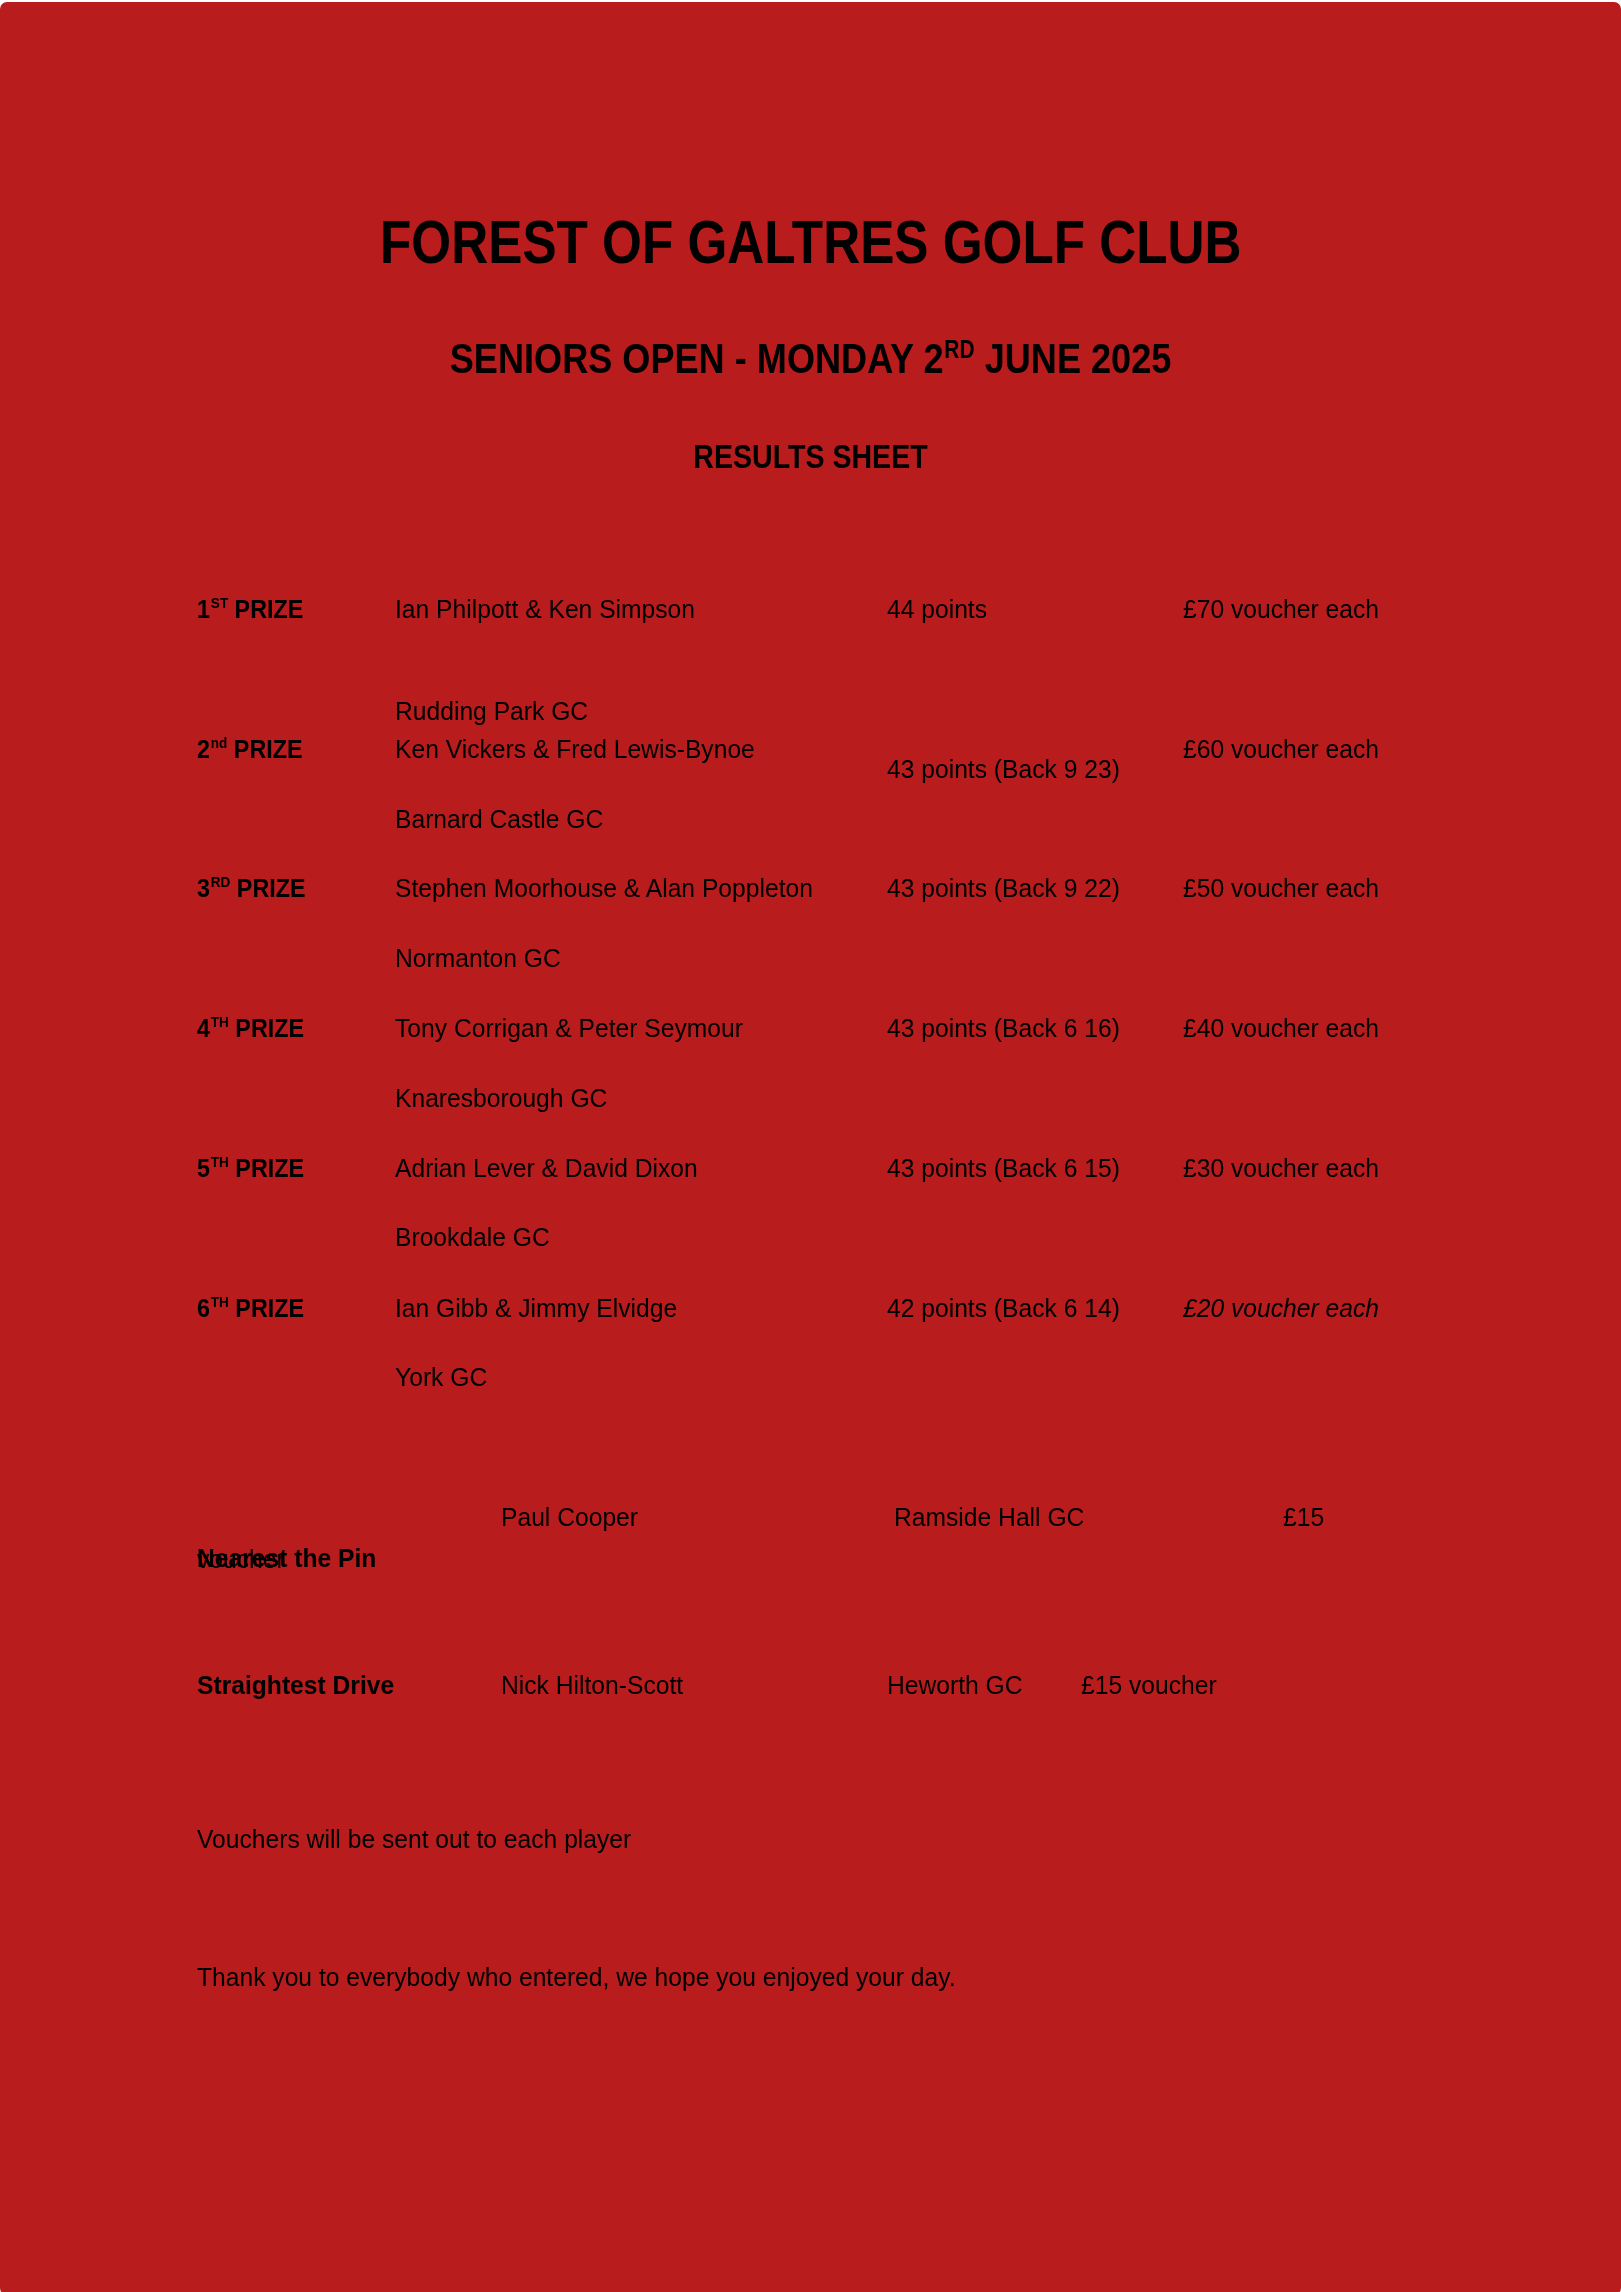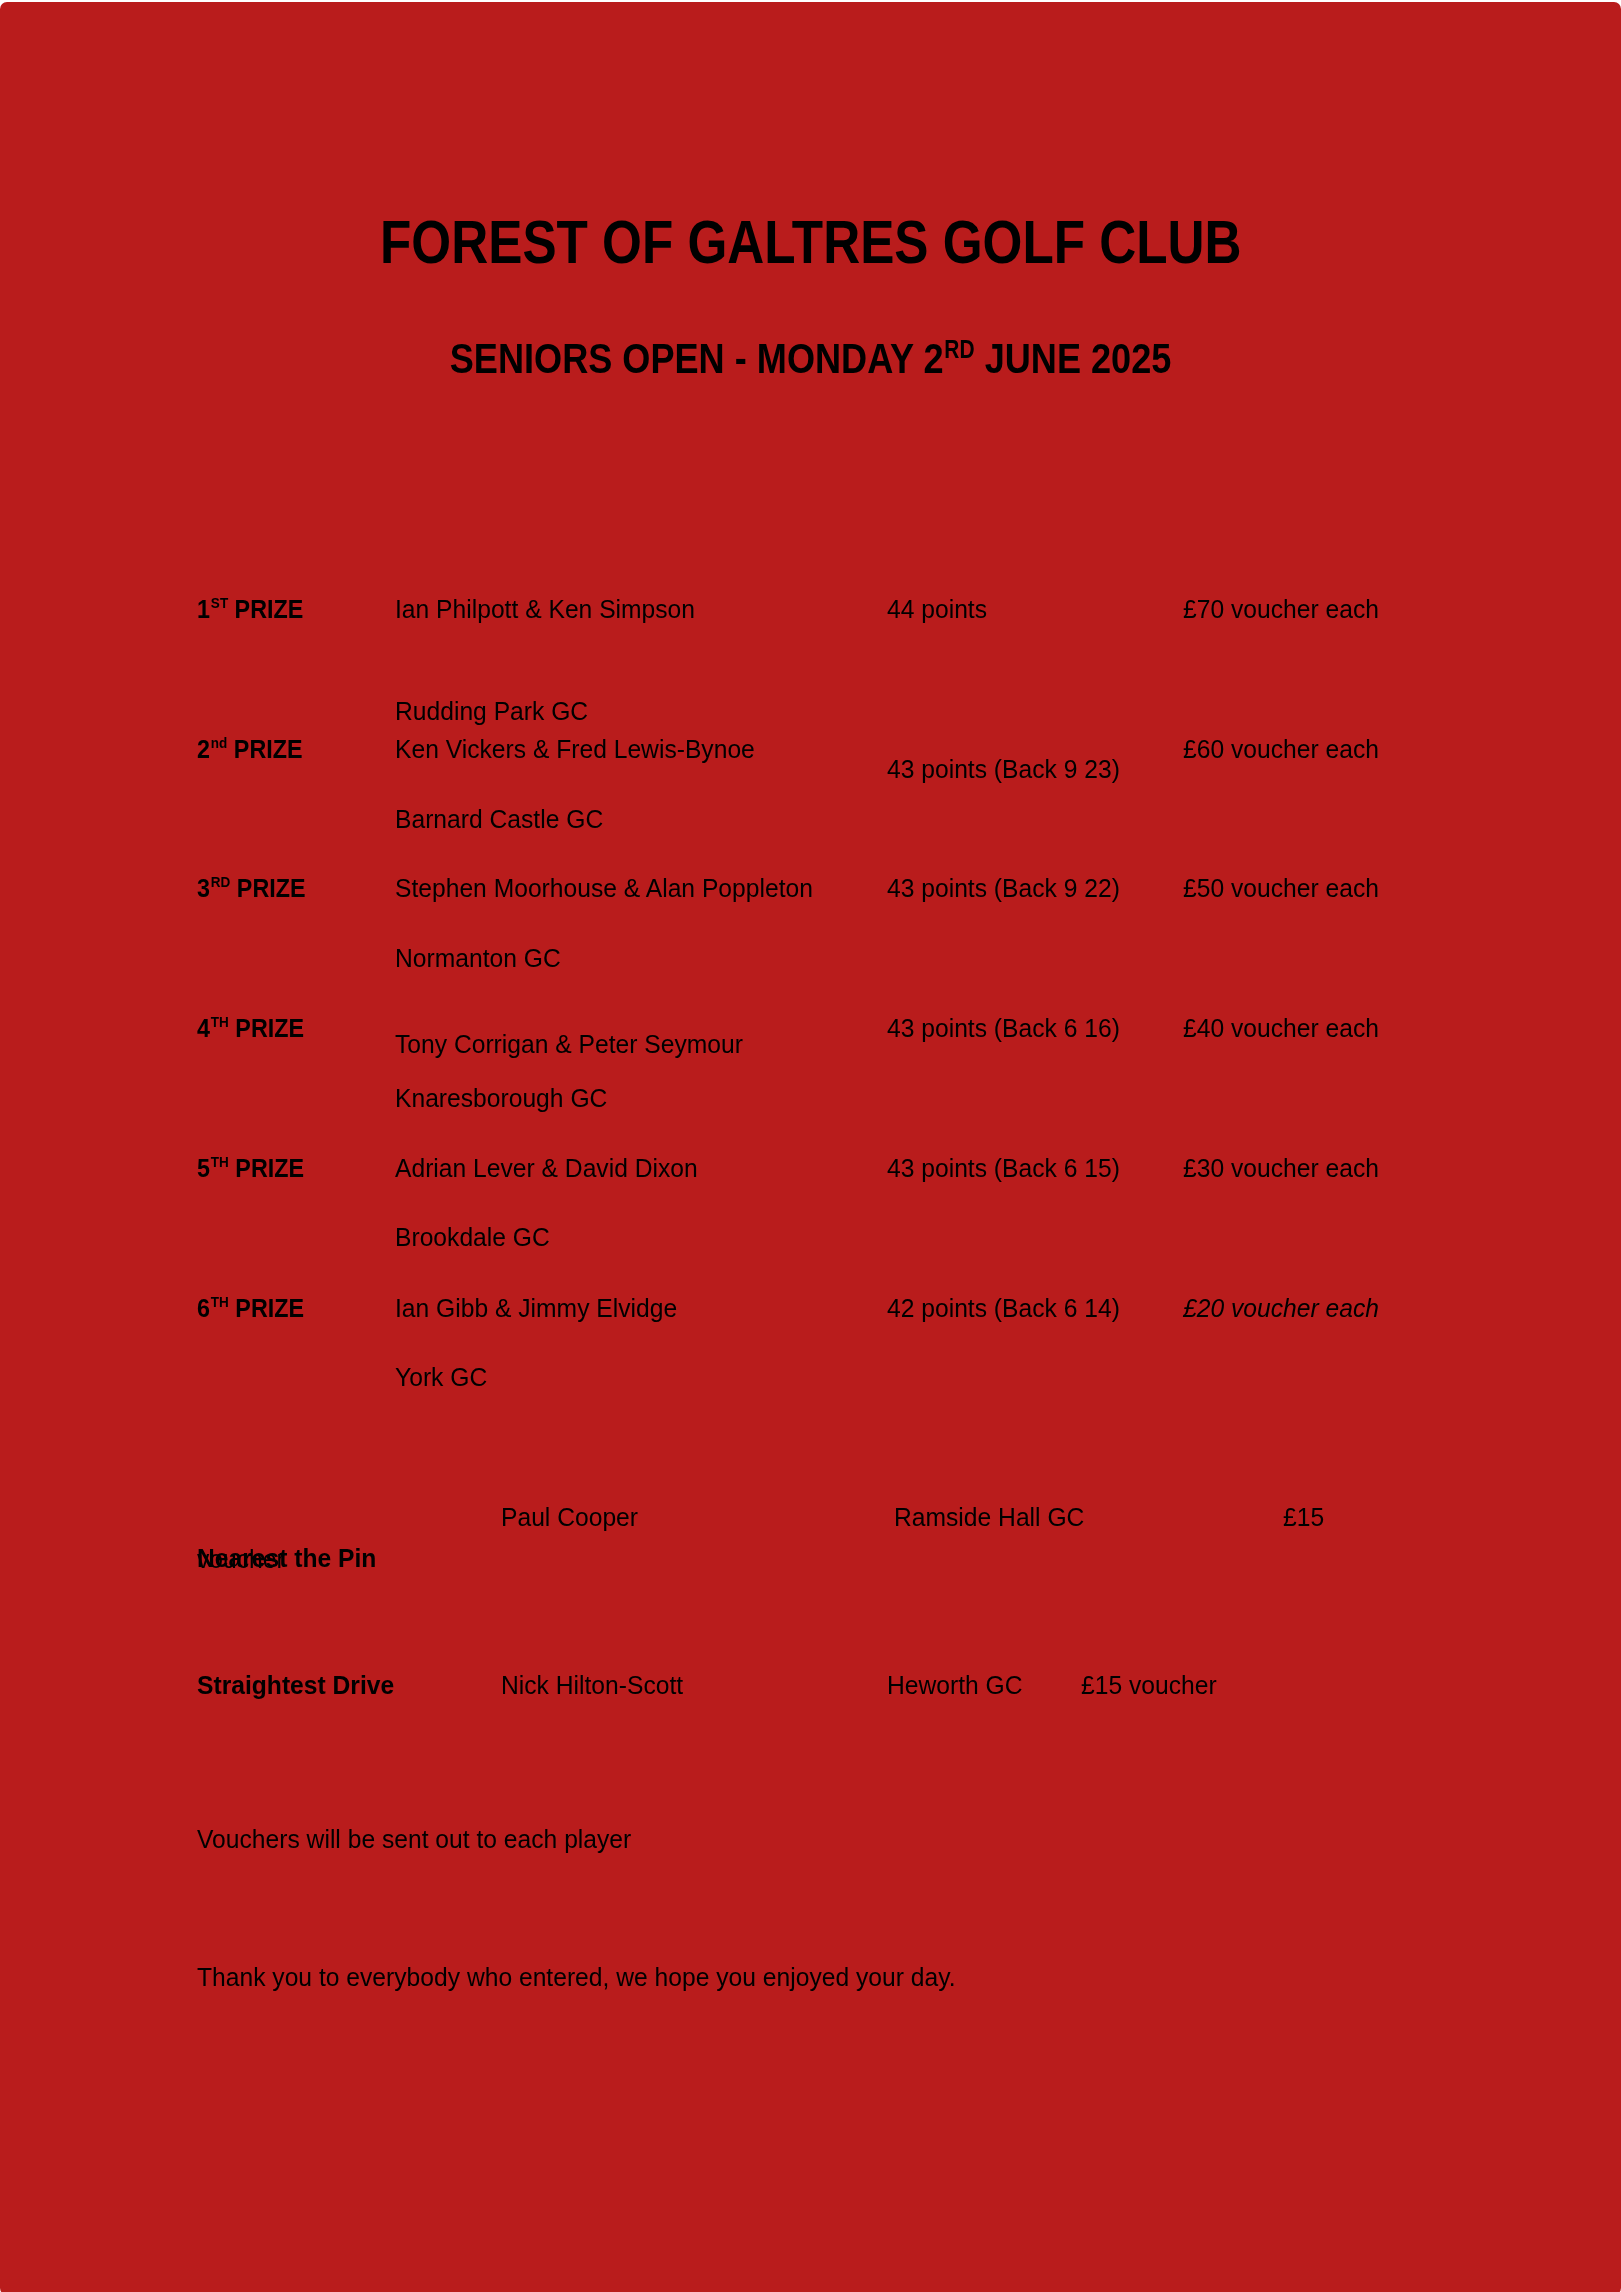--- a/index.html
+++ b/index.html
@@ -89,20 +89,23 @@
   <div class="center-line title">
     <span class="inner">FOREST OF GALTRES GOLF CLUB</span>
   </div>
 
   <div class="center-line subtitle">
     <span class="inner">
       <span>SENIORS OPEN - MONDAY 2</span><sup>RD</sup><span> JUNE 2025</span>
     </span>
   </div>
 
+  <div class="center-line sheet-title">
+    <span class="inner">RESULTS SHEET</span>
+  </div>
 
   <div id="prize-list">
       <div>
         <div class="txt bold col-label prize-label" style="top:593px;"><span class="cond"><span>1</span><sup>ST</sup><span> PRIZE</span></span></div>
         <div class="txt col-name" style="top:593px;"><span class="cond">Ian Philpott &amp; Ken Simpson</span></div>
         <div class="txt col-pts" style="top:593px;"><span class="cond">44 points</span></div>
         <div class="txt col-vouch" style="top:593px;"><span class="cond">£70 voucher each</span></div>
         <div class="txt col-name" style="top:663px;margin-top:32px;"><span class="cond">Rudding Park GC</span></div>
       </div>
       <div>
@@ -114,21 +117,21 @@
       </div>
       <div>
         <div class="txt bold col-label prize-label" style="top:872px;"><span class="cond"><span>3</span><sup>RD</sup><span> PRIZE</span></span></div>
         <div class="txt col-name" style="top:872px;"><span class="cond">Stephen Moorhouse &amp; Alan Poppleton</span></div>
         <div class="txt col-pts" style="top:872px;"><span class="cond">43 points (Back 9 22)</span></div>
         <div class="txt col-vouch" style="top:872px;"><span class="cond">£50 voucher each</span></div>
         <div class="txt col-name" style="top:942px;"><span class="cond">Normanton GC</span></div>
       </div>
       <div>
         <div class="txt bold col-label prize-label" style="top:1012px;"><span class="cond"><span>4</span><sup>TH</sup><span> PRIZE</span></span></div>
-        <div class="txt col-name" style="top:1012px;margin-top:16px;"><span class="cond">Tony Corrigan &amp; Peter Seymour</span></div>
+        <div class="txt col-name" style="top:1012px;"><span class="cond">Tony Corrigan &amp; Peter Seymour</span></div>
         <div class="txt col-pts" style="top:1012px;"><span class="cond">43 points (Back 6 16)</span></div>
         <div class="txt col-vouch" style="top:1012px;"><span class="cond">£40 voucher each</span></div>
         <div class="txt col-name" style="top:1082px;"><span class="cond">Knaresborough GC</span></div>
       </div>
       <div>
         <div class="txt bold col-label prize-label" style="top:1152px;"><span class="cond"><span>5</span><sup>TH</sup><span> PRIZE</span></span></div>
         <div class="txt col-name" style="top:1152px;"><span class="cond">Adrian Lever &amp; David Dixon</span></div>
         <div class="txt col-pts" style="top:1152px;"><span class="cond">43 points (Back 6 15)</span></div>
         <div class="txt col-vouch" style="top:1152px;"><span class="cond">£30 voucher each</span></div>
         <div class="txt col-name" style="top:1221px;"><span class="cond">Brookdale GC</span></div>

